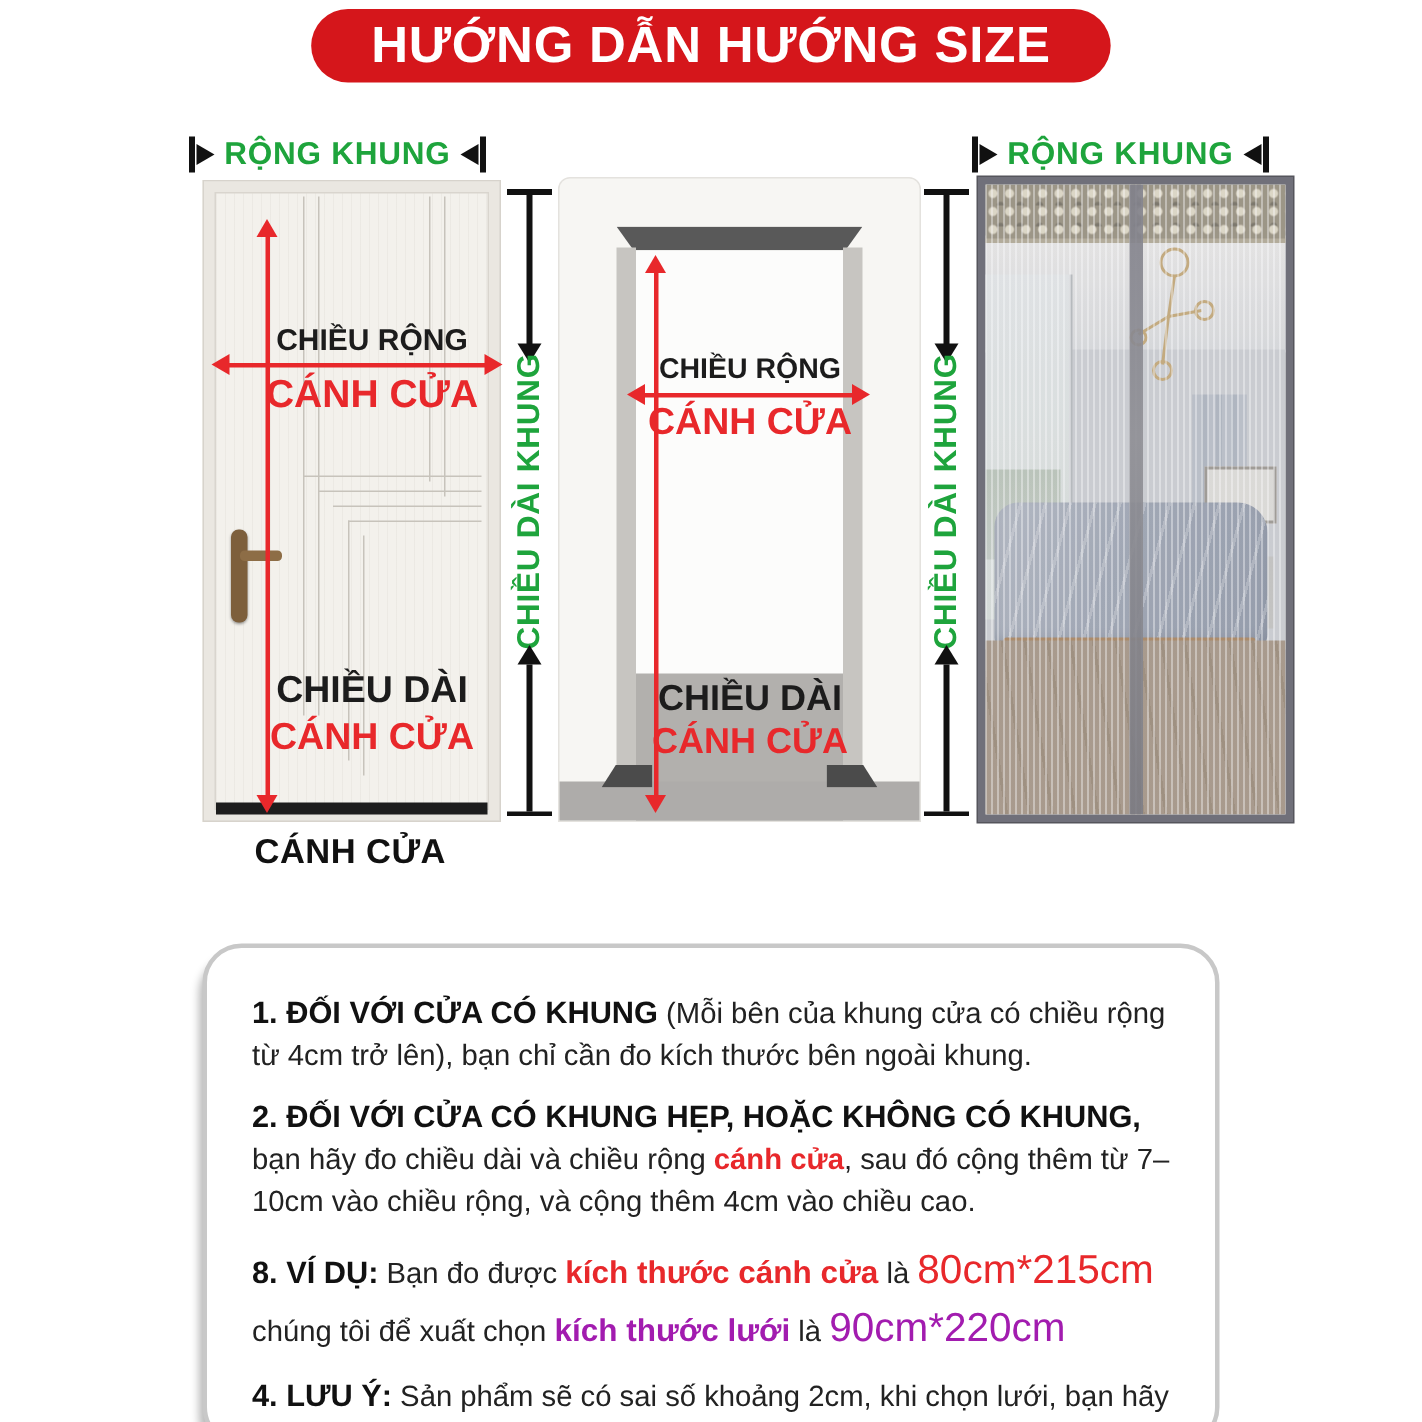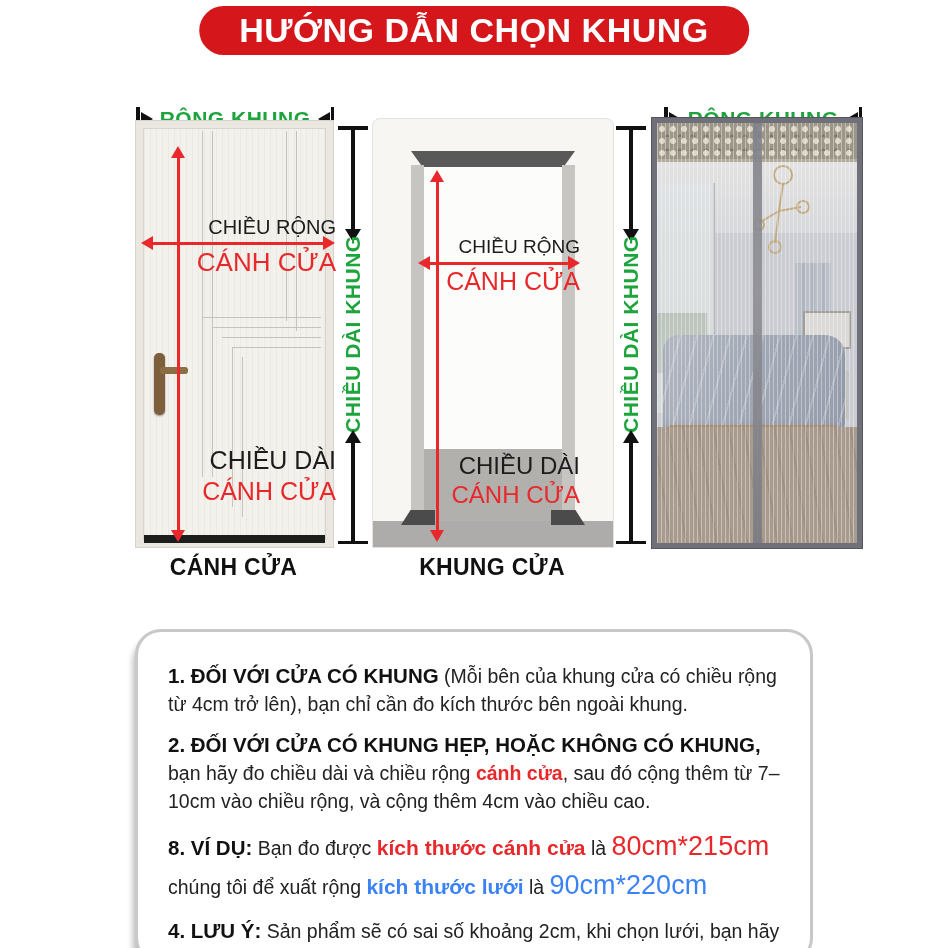--- a/index.html
+++ b/index.html
@@ -5,21 +5,21 @@
   html,body{margin:0;padding:0;background:#fff;}
   .stage{position:relative;width:948px;height:948px;background:#ffffff;
          font-family:"Liberation Sans",sans-serif;overflow:hidden;}
 
   
   .banner{position:absolute;top:6px;left:50%;transform:translateX(-50%);
           background:#d5161b;color:#fff;font-weight:800;font-size:34px;
           letter-spacing:.5px;padding:5px 40px;border-radius:30px;white-space:nowrap;}
 
   
-  .wl{position:absolute;display:flex;align-items:center;justify-content:flex-end;height:26px;margin-top:16px;}
+  .wl{position:absolute;display:flex;align-items:center;justify-content:flex-start;height:26px;}
   .wl-bar{width:3.5px;height:24px;background:#111;}
   .wl-tri-r{width:0;height:0;border-top:7px solid transparent;border-bottom:7px solid transparent;border-left:12px solid #111;margin-left:1px;}
   .wl-tri-l{width:0;height:0;border-top:7px solid transparent;border-bottom:7px solid transparent;border-right:12px solid #111;margin-right:1px;}
   .wl-text{color:#1ea43c;font-weight:800;font-size:21px;margin:0 7px;white-space:nowrap;letter-spacing:.5px;}
 
   
   .vm{position:absolute;width:34px;height:418px;}
   .vm-bar{position:absolute;left:2px;right:2px;height:3.5px;background:#111;}
   .vm-bar-top{top:0;} .vm-bar-bot{bottom:0;}
   .vm-seg{position:absolute;left:15px;width:3.5px;background:#111;}
@@ -34,21 +34,21 @@
   .redv{position:absolute;width:15px;}
   .redv .shaft{position:absolute;top:9px;bottom:9px;left:5.7px;width:3.6px;background:#e8282b;}
   .redv .tip-up{position:absolute;top:0;left:0;width:0;height:0;border-left:7.5px solid transparent;border-right:7.5px solid transparent;border-bottom:12px solid #e8282b;}
   .redv .tip-down{position:absolute;bottom:0;left:0;width:0;height:0;border-left:7.5px solid transparent;border-right:7.5px solid transparent;border-top:12px solid #e8282b;}
   .redh{position:absolute;height:15px;}
   .redh .shaft{position:absolute;left:9px;right:9px;top:5.7px;height:3.6px;background:#e8282b;}
   .redh .tip-l{position:absolute;left:0;top:0;width:0;height:0;border-top:7.5px solid transparent;border-bottom:7.5px solid transparent;border-right:12px solid #e8282b;}
   .redh .tip-r{position:absolute;right:0;top:0;width:0;height:0;border-top:7.5px solid transparent;border-bottom:7.5px solid transparent;border-left:12px solid #e8282b;}
 
   
-  .mlab{position:absolute;text-align:right;font-weight:400;white-space:nowrap;}
+  .mlab{position:absolute;text-align:center;font-weight:700;white-space:nowrap;}
   .mlab.black{color:#1c1c1c;} .mlab.red{color:#e8282b;}
 
   
   .door{position:absolute;left:135px;top:120px;width:197px;height:426px;
         background:#f3f1ec;border:1px solid #d7d3cc;
         box-shadow:inset 0 0 0 7px #eae7e1, inset 0 0 0 8px #d9d5ce;}
   .door .grain{position:absolute;inset:8px;background:repeating-linear-gradient(90deg,rgba(120,110,95,.06) 0 1px,transparent 1px 6px);}
   .door .gline{position:absolute;background:#c7c3bb;}
   .door .handle-plate{position:absolute;left:18px;top:232px;width:11px;height:62px;background:#7d5f3c;border-radius:5px;box-shadow:0 1px 2px rgba(0,0,0,.4);}
   .door .handle-lever{position:absolute;left:24px;top:246px;width:28px;height:7px;background:#8d6d46;border-radius:3px;}
@@ -102,30 +102,30 @@
   .cap{position:absolute;top:554px;text-align:center;font-weight:800;font-size:23px;color:#111;letter-spacing:.3px;}
 
   
   .info{position:absolute;left:135px;top:597px;width:678px;height:335px;box-sizing:border-box;
         background:#fff;border:3px solid #c8c8c8;border-radius:26px;
         box-shadow:-4px 7px 6px -2px rgba(0,0,0,.28);
         padding:29px 26px 0 30px;color:#222;margin-top:32px;}
   .info p{margin:0 0 12px;font-size:19.5px;line-height:1.42;}
   .lead{font-weight:800;font-size:20.5px;color:#111;}
   .t-red{color:#e8282b;font-weight:800;}
-  .t-green{color:#3b82f6;font-weight:800;}
+  .t-green{color:#a21caf;font-weight:800;}
   .big{font-size:27px;font-weight:400;}
 </style>
 </head>
 <body>
 
 <div class="stage">
 
   <div class="banner">
-    <span>HƯỚNG DẪN CHỌN KHUNG</span>
+    <span>HƯỚNG DẪN HƯỚNG SIZE</span>
   </div>
 
   <div class="wl" style="left:126px;top:90px;width:208px;">
     <div class="wl-bar"></div>
     <div class="wl-tri-r"></div>
     <div class="wl-text">RỘNG KHUNG</div>
     <div class="wl-tri-l"></div>
     <div class="wl-bar"></div>
   </div>
   <div class="wl" style="left:648px;top:90px;width:214px;">
@@ -241,22 +241,21 @@
         <circle cx="30" cy="84" r="6"></circle>
       </g>
     </svg>
     <div class="lace"></div>
     <div class="mesh"></div>
     <div class="tint"></div>
     <div class="seam"></div>
   </div>
 
   <div class="cap" style="left:135px;width:197px;">CÁNH CỬA</div>
-  <div class="cap" style="left:372px;width:240px;">KHUNG CỬA</div>
 
   <div class="info">
     <p><span class="lead">1. ĐỐI VỚI CỬA CÓ KHUNG</span><span> (Mỗi bên của khung cửa có chiều rộng từ 4cm trở lên), bạn chỉ cần đo kích thước bên ngoài khung.</span></p>
     <p><span class="lead">2. ĐỐI VỚI CỬA CÓ KHUNG HẸP, HOẶC KHÔNG CÓ KHUNG,</span><span> bạn hãy đo chiều dài và chiều rộng </span><span class="t-red">cánh cửa</span><span>, sau đó cộng thêm từ 7–10cm vào chiều rộng, và cộng thêm 4cm vào chiều cao.</span></p>
-    <p><span class="lead">8. VÍ DỤ:</span><span> Bạn đo được </span><span class="t-red" style="font-size:21px;">kích thước cánh cửa</span><span> là </span><span class="t-red big">80cm*215cm</span><br><span>chúng tôi để xuất rộng </span><span class="t-green" style="font-size:21px;">kích thước lưới</span><span> là </span><span class="t-green big">90cm*220cm</span></p>
+    <p><span class="lead">8. VÍ DỤ:</span><span> Bạn đo được </span><span class="t-red" style="font-size:21px;">kích thước cánh cửa</span><span> là </span><span class="t-red big">80cm*215cm</span><br><span>chúng tôi để xuất chọn </span><span class="t-green" style="font-size:21px;">kích thước lưới</span><span> là </span><span class="t-green big">90cm*220cm</span></p>
     <p><span class="lead">4. LƯU Ý:</span><span> Sản phẩm sẽ có sai số khoảng 2cm, khi chọn lưới, bạn hãy chọn kích thước lớn hơn, không nên chọn kích thước chính xác.</span></p>
   </div>
 
 </div>
 
 </body></html>

